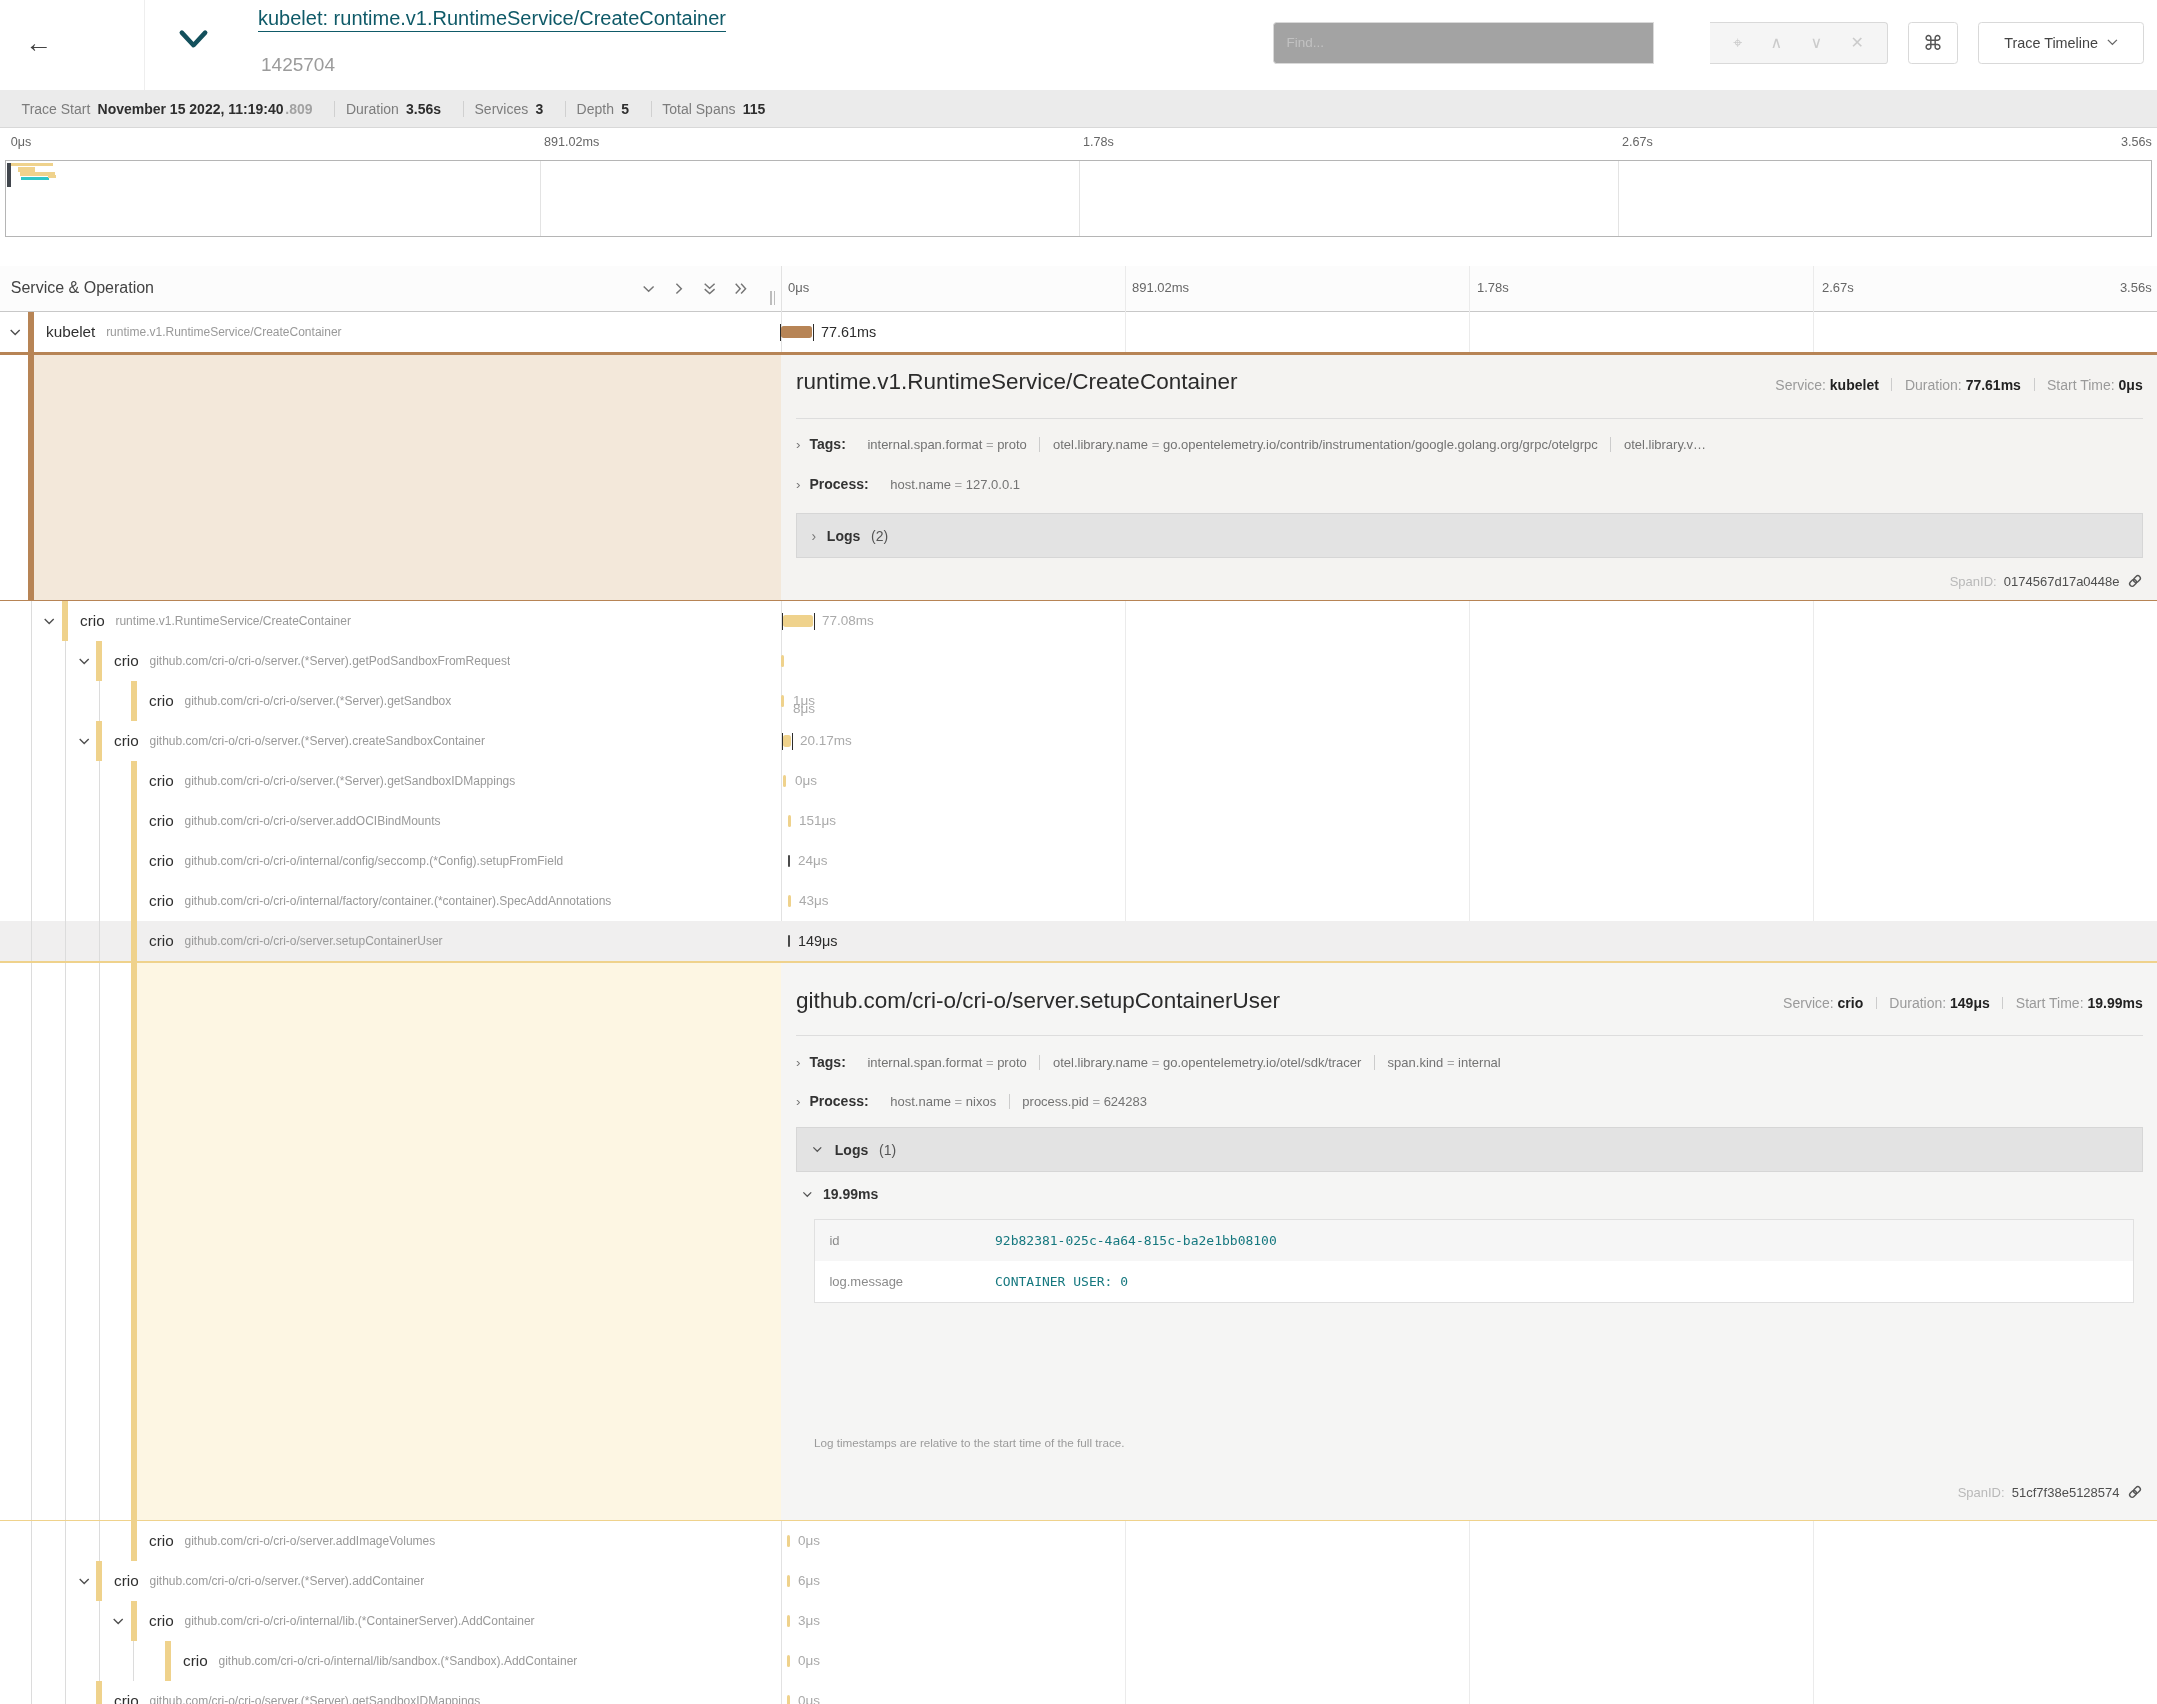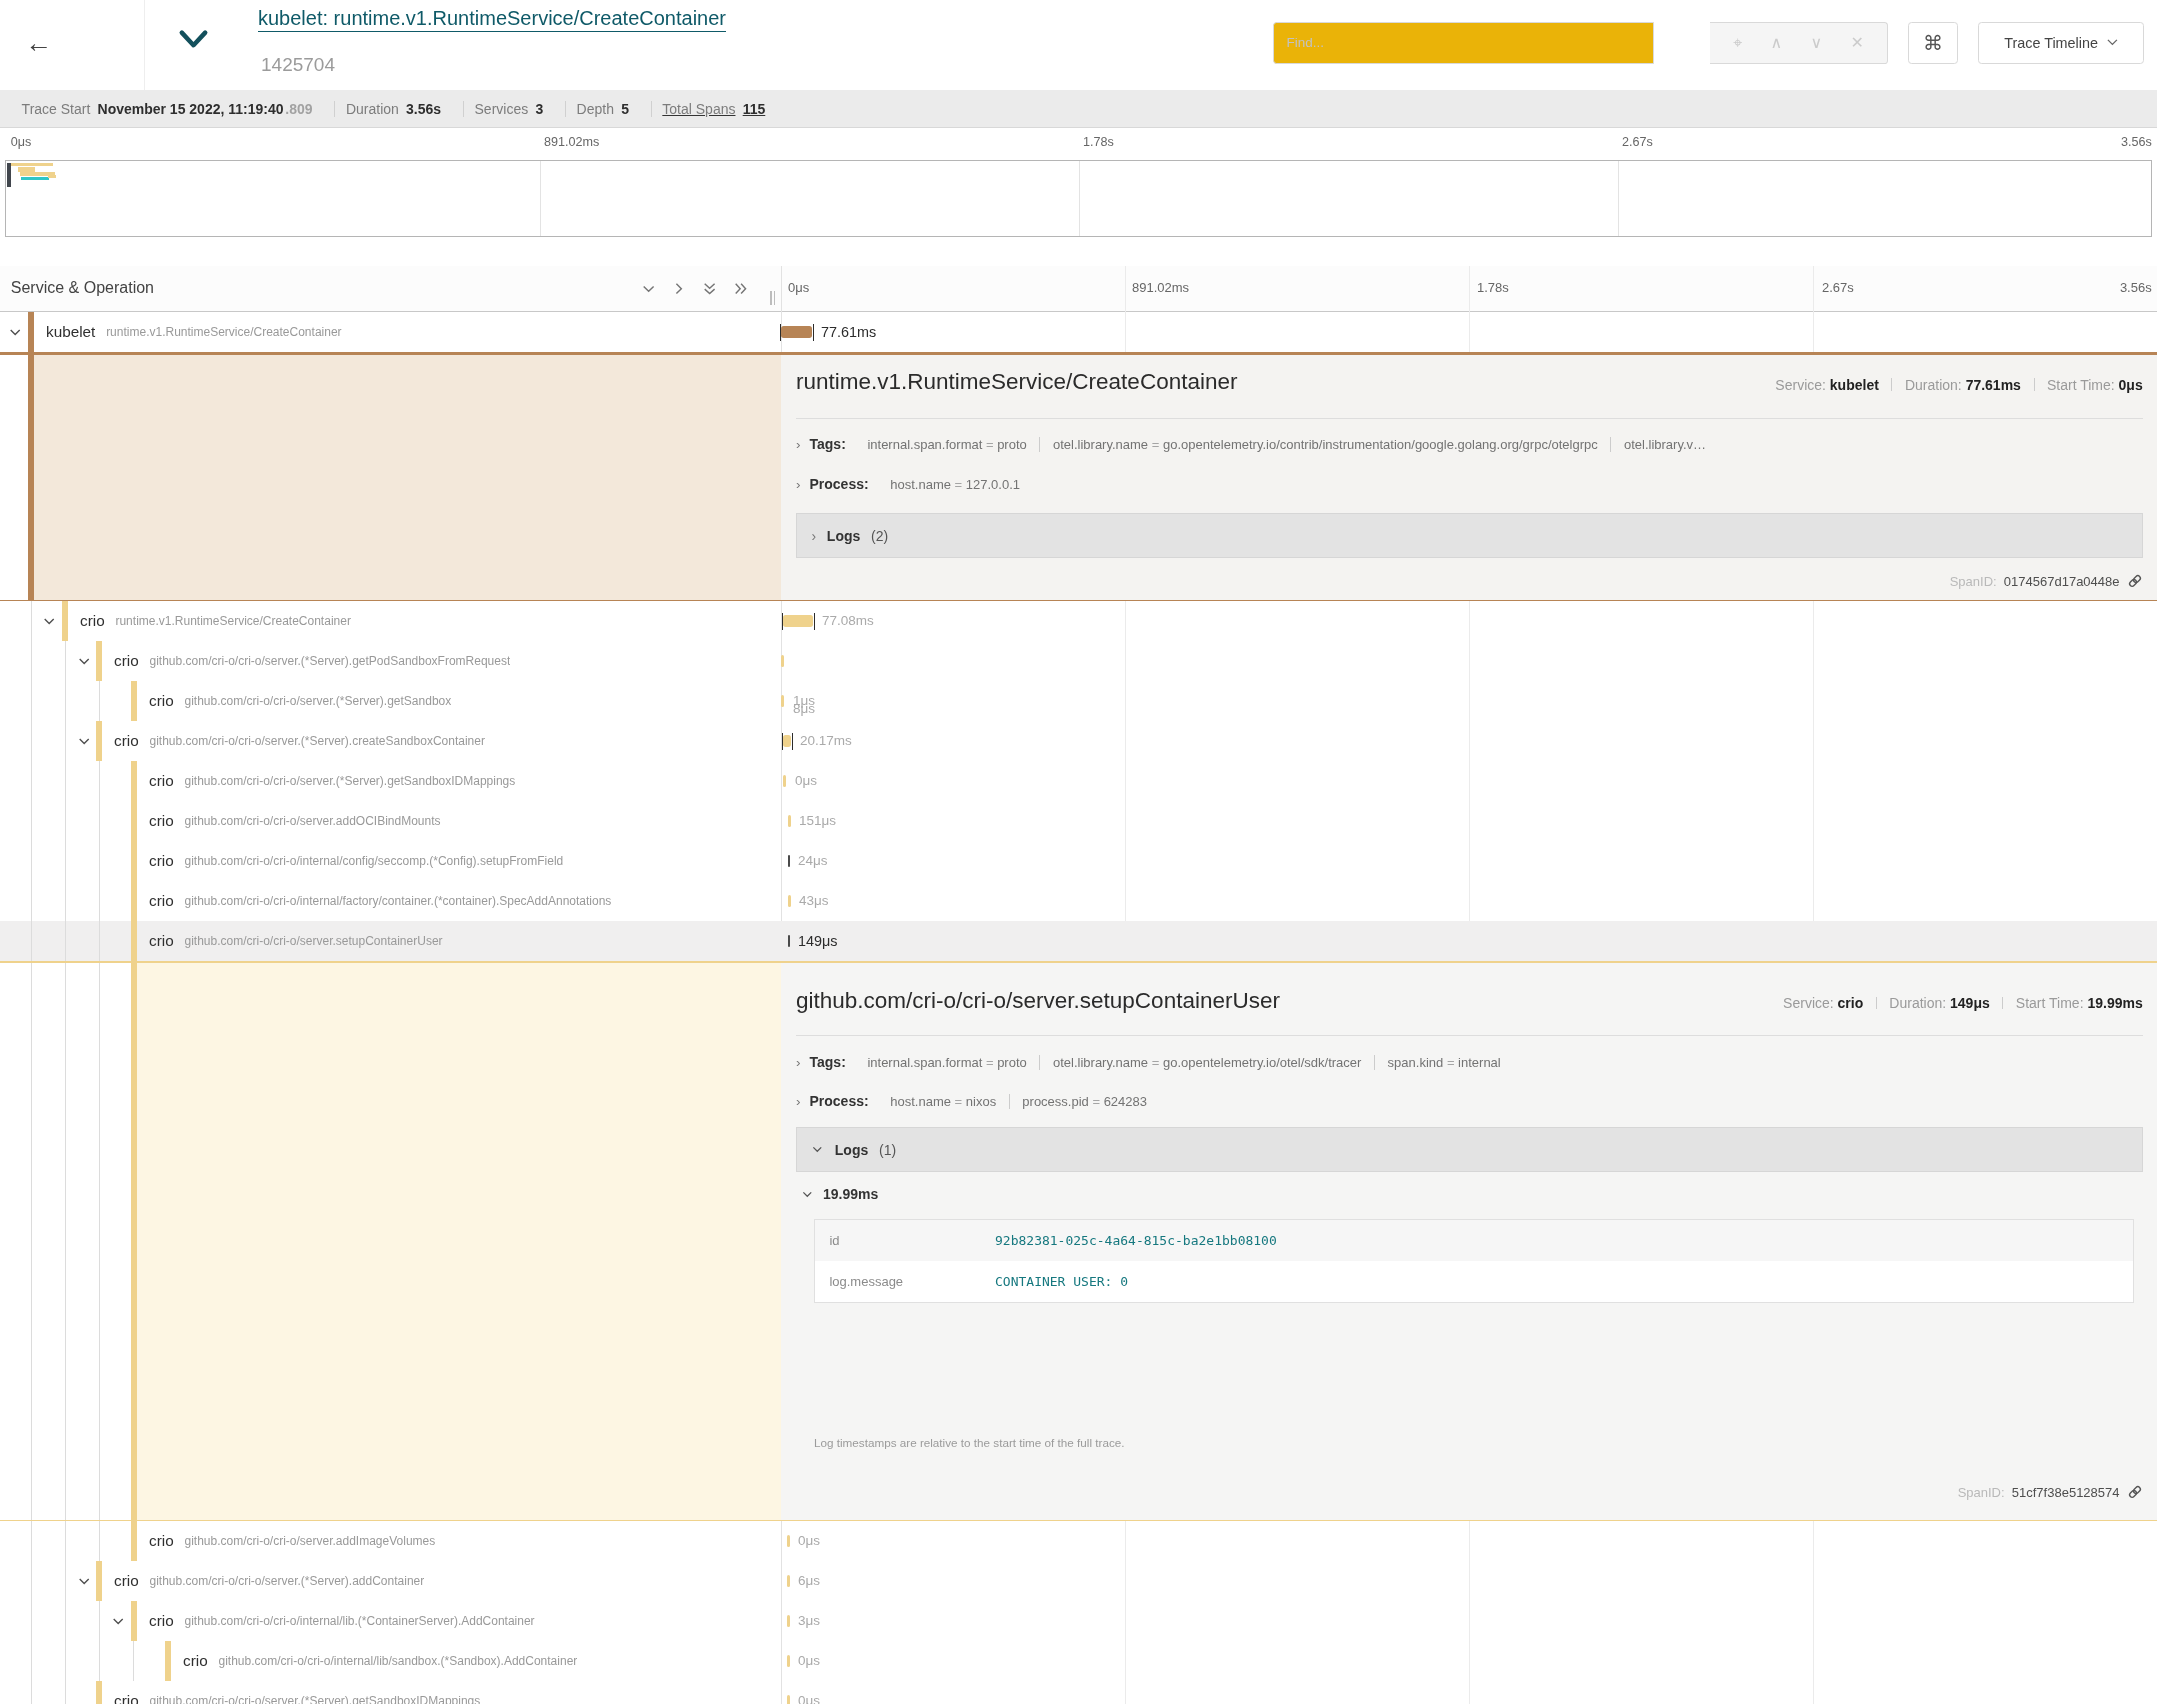--- a/index.html
+++ b/index.html
@@ -10,39 +10,39 @@
   
   #hdr { position:absolute; left:0; top:0; width:2158px; height:90px; background:#fff; }
   #back { position:absolute; left:18px; top:23.4px; width:41px; height:41px; font-size:27px; color:#444;
     display:flex; align-items:center; justify-content:center; cursor:pointer; }
   #hdr-div { position:absolute; left:144px; top:0; width:0.9px; height:90px; background:#eee; }
   #hdr-chev { position:absolute; left:178px; top:29px; }
   #trace-title { position:absolute; left:258px; top:7.2px; font-size:20px; color:#0f5a68;
     text-decoration:underline; text-underline-offset:6.3px; text-decoration-thickness:1.4px; cursor:pointer; }
   #trace-id { position:absolute; left:261px; top:54px; font-size:19px; color:#9b9b9b; }
   #find-box { position:absolute; left:1273px; top:21.6px; width:381px; height:42px; border:0.9px solid #d9d9d9;
-    border-radius:3.6px 0 0 3.6px; background:#eab308; font-size:13.5px; color:#444; padding:0 12.6px;
+    border-radius:3.6px 0 0 3.6px; background:#a3a3a3; font-size:13.5px; color:#444; padding:0 12.6px;
     font-family:"Liberation Sans", sans-serif; outline:none; }
   #find-box::placeholder { color:#c2c2c2; }
   #find-ctl { position:absolute; left:1710px; top:21.6px; width:178px; height:42px; background:#f5f5f5;
     border:0.9px solid #d9d9d9; border-left:none; border-radius:0 3.6px 3.6px 0; display:flex; align-items:center;
     justify-content:space-around; padding:0 9px; }
   #find-ctl span { color:#cbcbcb; font-size:16px; cursor:pointer; }
   #kbd-btn { position:absolute; left:1908px; top:21.6px; width:50px; height:42px; border:0.9px solid #d9d9d9;
     border-radius:3.6px; background:#fff; display:flex; align-items:center; justify-content:center;
     font-size:20px; color:#555; cursor:pointer; }
   #view-btn { position:absolute; left:1978px; top:21.6px; width:166px; height:42px; border:0.9px solid #d9d9d9;
     border-radius:3.6px; background:#fff; display:flex; align-items:center; justify-content:center; gap:9px;
     font-size:14.4px; color:#444; cursor:pointer; }
 
   
   #stats { position:absolute; left:0; top:90px; width:2158px; height:38px; background:#ebebeb;
     border-bottom:0.9px solid #d8d8d8; display:flex; align-items:center; font-size:14px; padding-left:10.8px; }
   .stat { padding:0 21.6px 0 10.8px; border-right:0.9px solid #d0d0d0; display:flex; align-items:center; gap:7.2px; }
-  .stat:last-child { border-right:none;text-decoration:underline; }
+  .stat:last-child { border-right:none; }
   .stat .lab { color:#7c7c7c; }
   .stat .val { color:#2e2e2e; font-weight:bold; }
   .stat .val-dim { color:#a2a2a2; font-weight:bold; margin-left:-5.4px; }
 
   
   #ruler { position:absolute; left:0; top:128px; width:2158px; height:32px; background:#fff; }
   .rl { position:absolute; top:7.2px; font-size:12.6px; color:#666; }
   #mm-canvas { position:absolute; left:5.4px; top:160px; width:2147px; height:77px; background:#fff;
     border:0.9px solid #b5b5b5; }
   .mm-vline { position:absolute; top:0; bottom:0; width:0.9px; background:#e3e3e3; }

